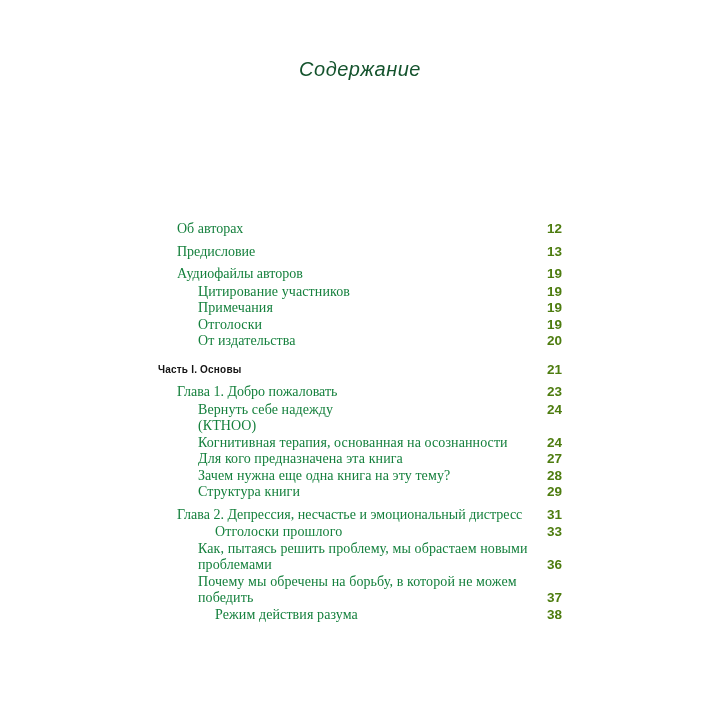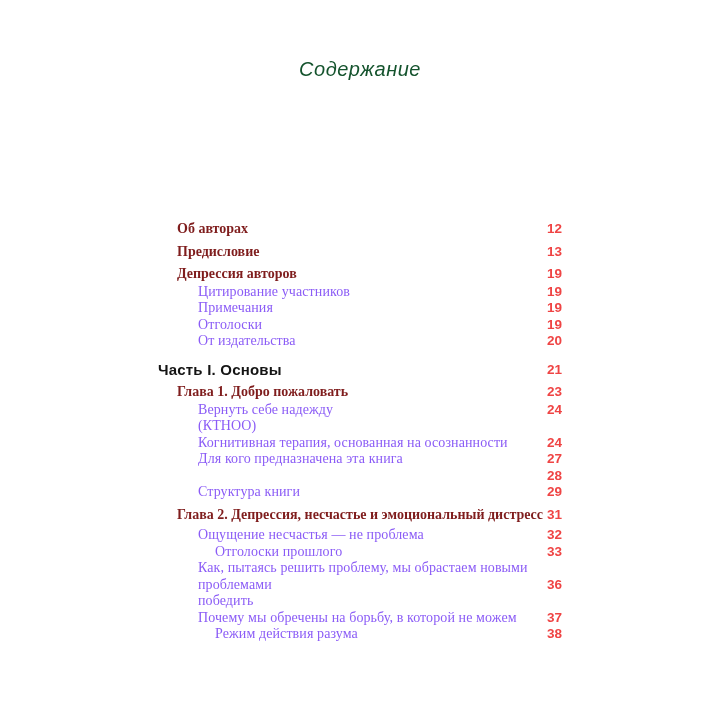--- a/index.html
+++ b/index.html
@@ -39,47 +39,47 @@
   .row {
     display: flex;
     align-items: flex-end;
   }
   .row .label { min-width: 0; }
   .row .line {
     white-space: nowrap;
     line-height: 16.5px;
     font-size: 14px;
     letter-spacing: 0.1px;
-    color: #8b5cf6;
+    color: #15803d;
   }
   .row .pagenum {
     margin-left: auto;
     padding-left: 8px;
     font-family: "Liberation Sans", sans-serif;
     font-weight: bold;
     font-size: 13.5px;
     line-height: 16.5px;
     text-align: right;
-    color: #ef4444;
+    color: #4d7c0f;
   }
   
   .lvl0 { margin-left: 0; }
   .lvl1 { margin-left: 19px; }
   .lvl2 { margin-left: 40px; }
   .lvl3 { margin-left: 57px; }
   
   .s-bold-serif .line {
-    font-weight: bold;
+    font-weight: normal;
     letter-spacing: 0;
-    color: #7f1d1d;
+    color: #15803d;
   }
   .s-part .line {
     font-family: "Liberation Sans", sans-serif;
     font-weight: bold;
-    font-size: 15px;
+    font-size: 10px;
     letter-spacing: 0.2px;
     color: #141414;
   }
   
   .g-none    { margin-top: 0; }
   .g-section { margin-top: 6px; margin-bottom: 1px; }
   .g-part    { margin-top: 12px; }
   .g-small   { margin-top: 4px; }
 </style>
 </head>
@@ -96,21 +96,21 @@
       <div class="pagenum">12</div>
     </div>
       <div class="row lvl1 s-bold-serif g-section">
       <div class="label">
           <div class="line">Предисловие</div>
         </div>
       <div class="pagenum">13</div>
     </div>
       <div class="row lvl1 s-bold-serif g-section">
       <div class="label">
-          <div class="line">Депрессия авторов</div>
+          <div class="line">Аудиофайлы авторов</div>
         </div>
       <div class="pagenum">19</div>
     </div>
       <div class="row lvl2 s-plain g-none">
       <div class="label">
           <div class="line">Цитирование участников</div>
         </div>
       <div class="pagenum">19</div>
     </div>
       <div class="row lvl2 s-plain g-none">
@@ -156,57 +156,54 @@
         </div>
       <div class="pagenum">24</div>
     </div>
       <div class="row lvl2 s-plain g-none">
       <div class="label">
           <div class="line">Для кого предназначена эта книга</div>
         </div>
       <div class="pagenum">27</div>
     </div>
       <div class="row lvl2 s-plain g-none">
+      <div class="label">
+          <div class="line">Зачем нужна еще одна книга на эту тему?</div>
+        </div>
       <div class="pagenum">28</div>
     </div>
       <div class="row lvl2 s-plain g-none">
       <div class="label">
           <div class="line">Структура книги</div>
         </div>
       <div class="pagenum">29</div>
     </div>
       <div class="row lvl1 s-bold-serif g-section">
       <div class="label">
           <div class="line">Глава 2. Депрессия, несчастье и эмоциональный дистресс</div>
         </div>
       <div class="pagenum">31</div>
-    </div>
-      <div class="row lvl2 s-plain g-small">
-      <div class="label">
-          <div class="line">Ощущение несчастья — не проблема</div>
-        </div>
-      <div class="pagenum">32</div>
     </div>
       <div class="row lvl3 s-plain g-none">
       <div class="label">
           <div class="line">Отголоски прошлого</div>
         </div>
       <div class="pagenum">33</div>
     </div>
       <div class="row lvl2 s-plain g-none">
       <div class="label">
           <div class="line">Как, пытаясь решить проблему, мы обрастаем новыми</div>
           <div class="line">проблемами</div>
         </div>
       <div class="pagenum">36</div>
     </div>
       <div class="row lvl2 s-plain g-none">
       <div class="label">
+          <div class="line">Почему мы обречены на борьбу, в которой не можем</div>
           <div class="line">победить</div>
-          <div class="line">Почему мы обречены на борьбу, в которой не можем</div>
         </div>
       <div class="pagenum">37</div>
     </div>
       <div class="row lvl3 s-plain g-none">
       <div class="label">
           <div class="line">Режим действия разума</div>
         </div>
       <div class="pagenum">38</div>
     </div>
     </div>

